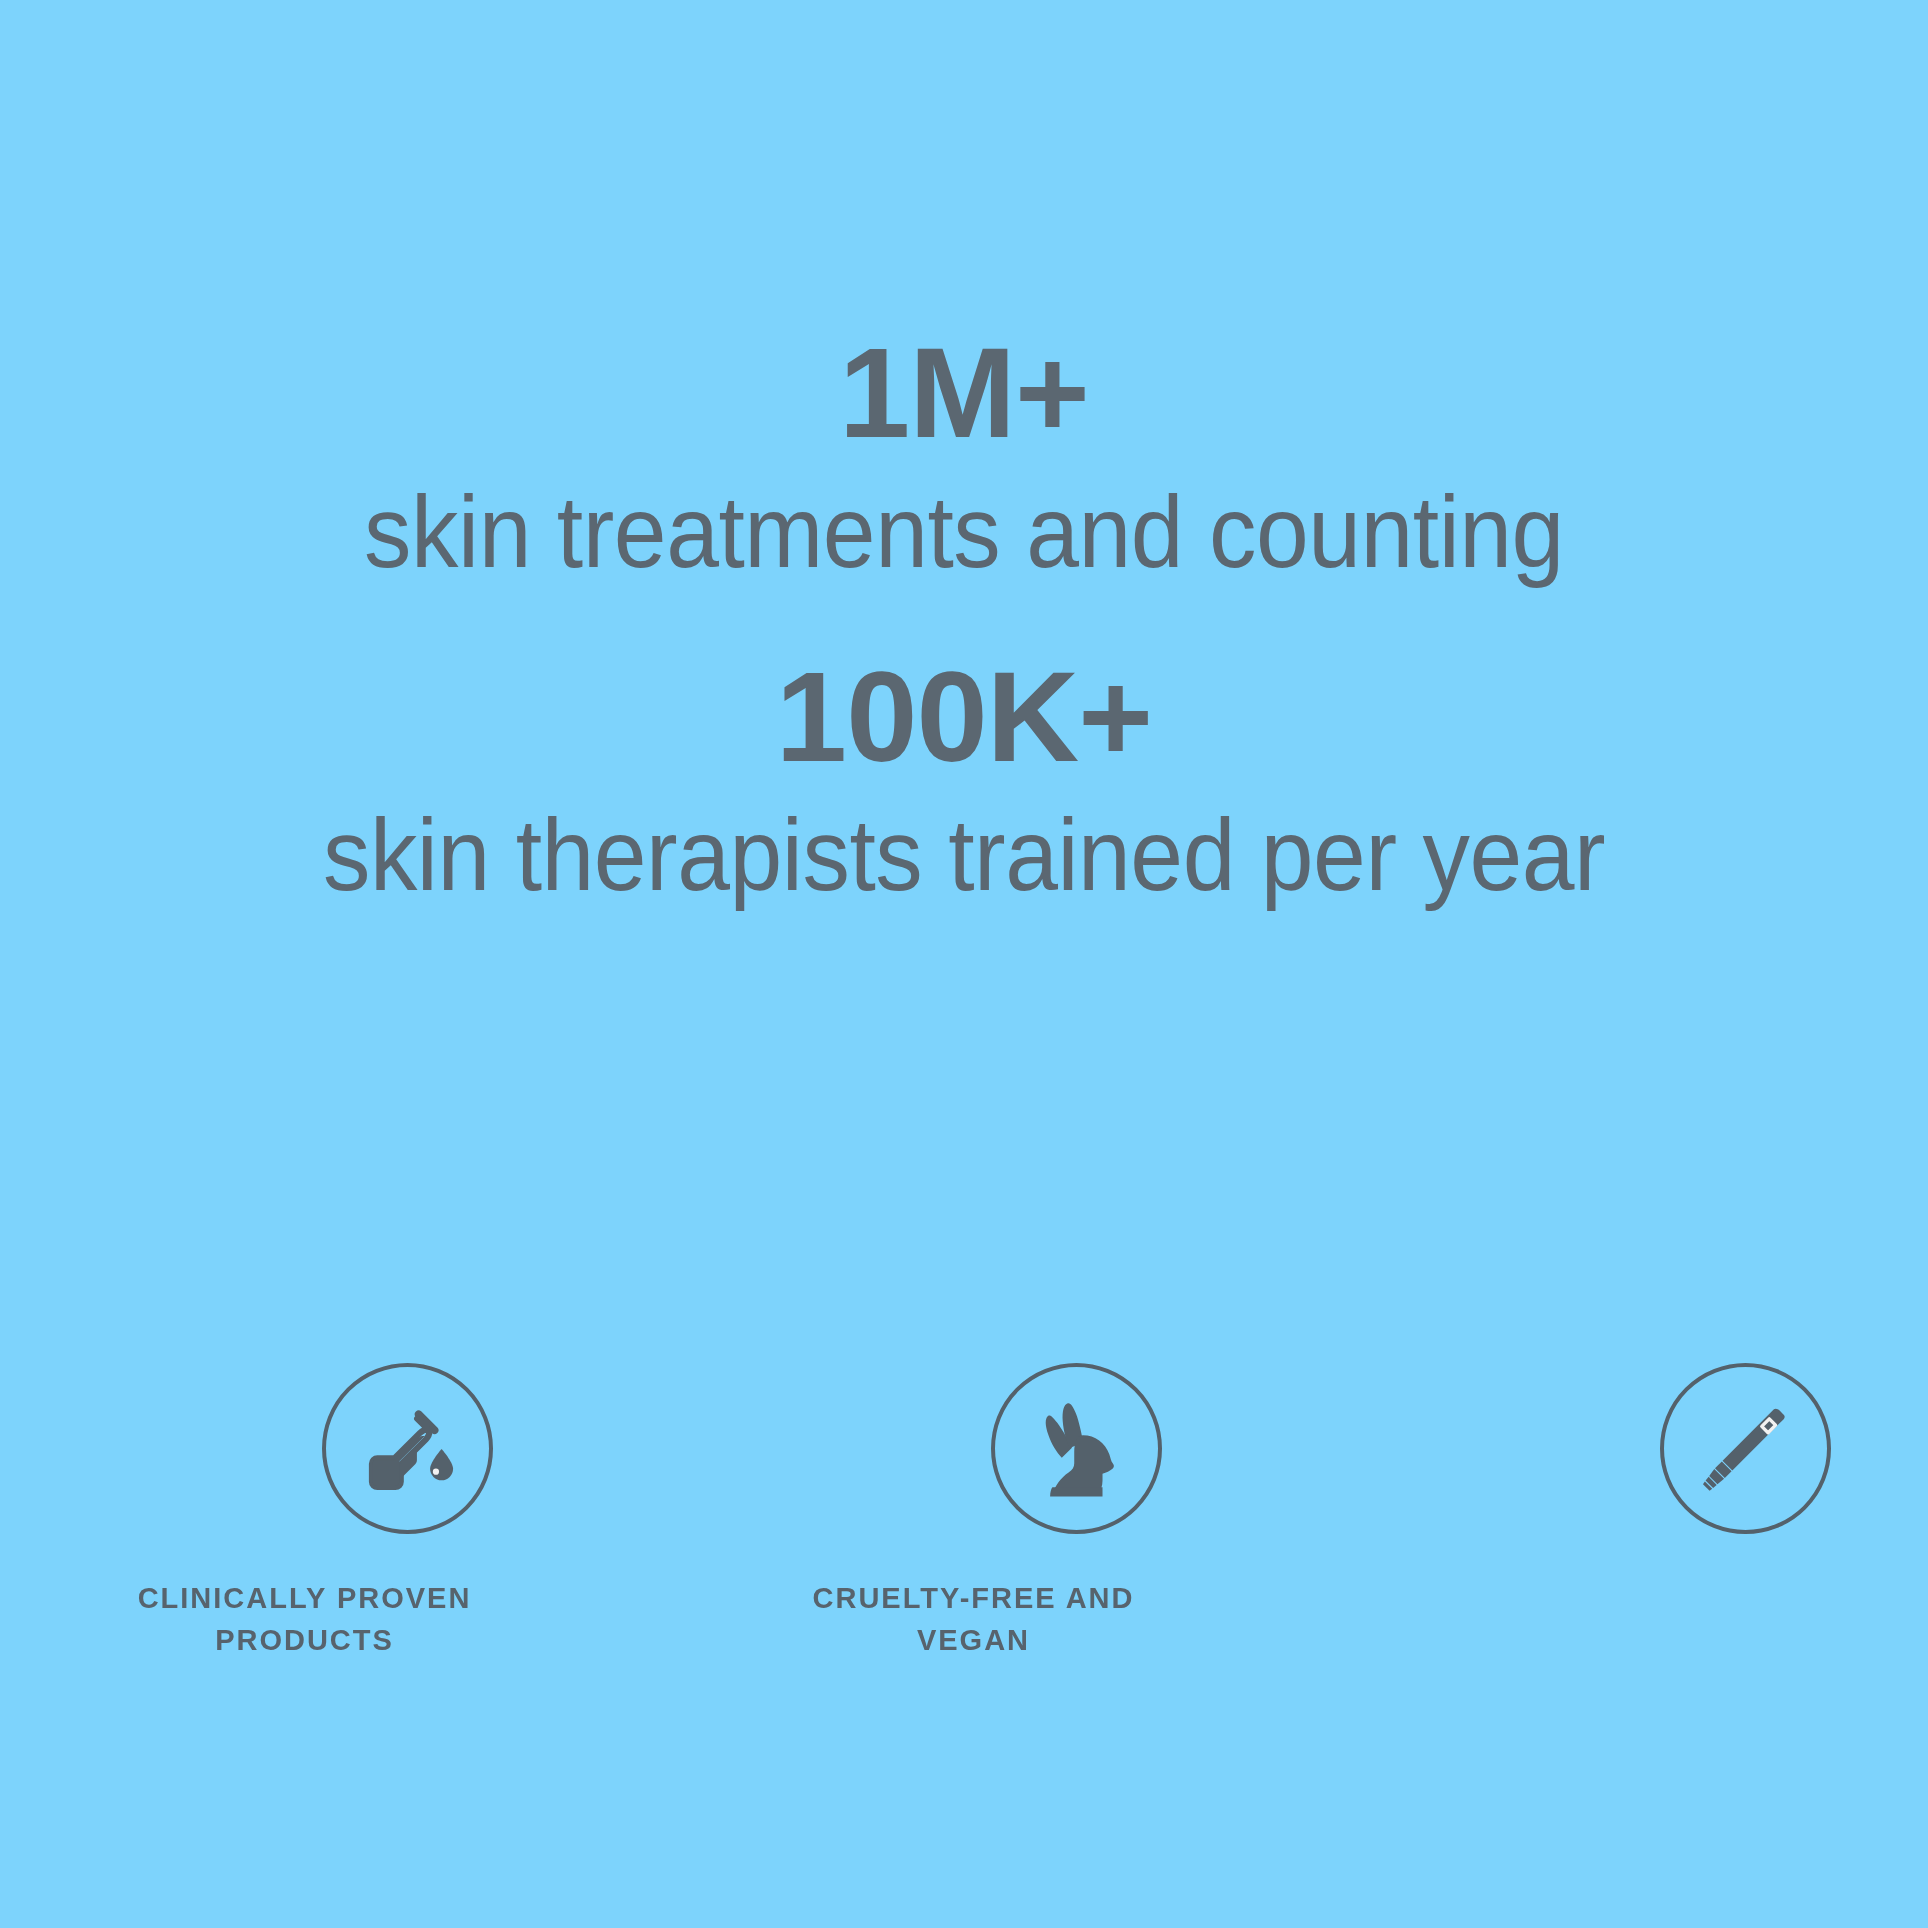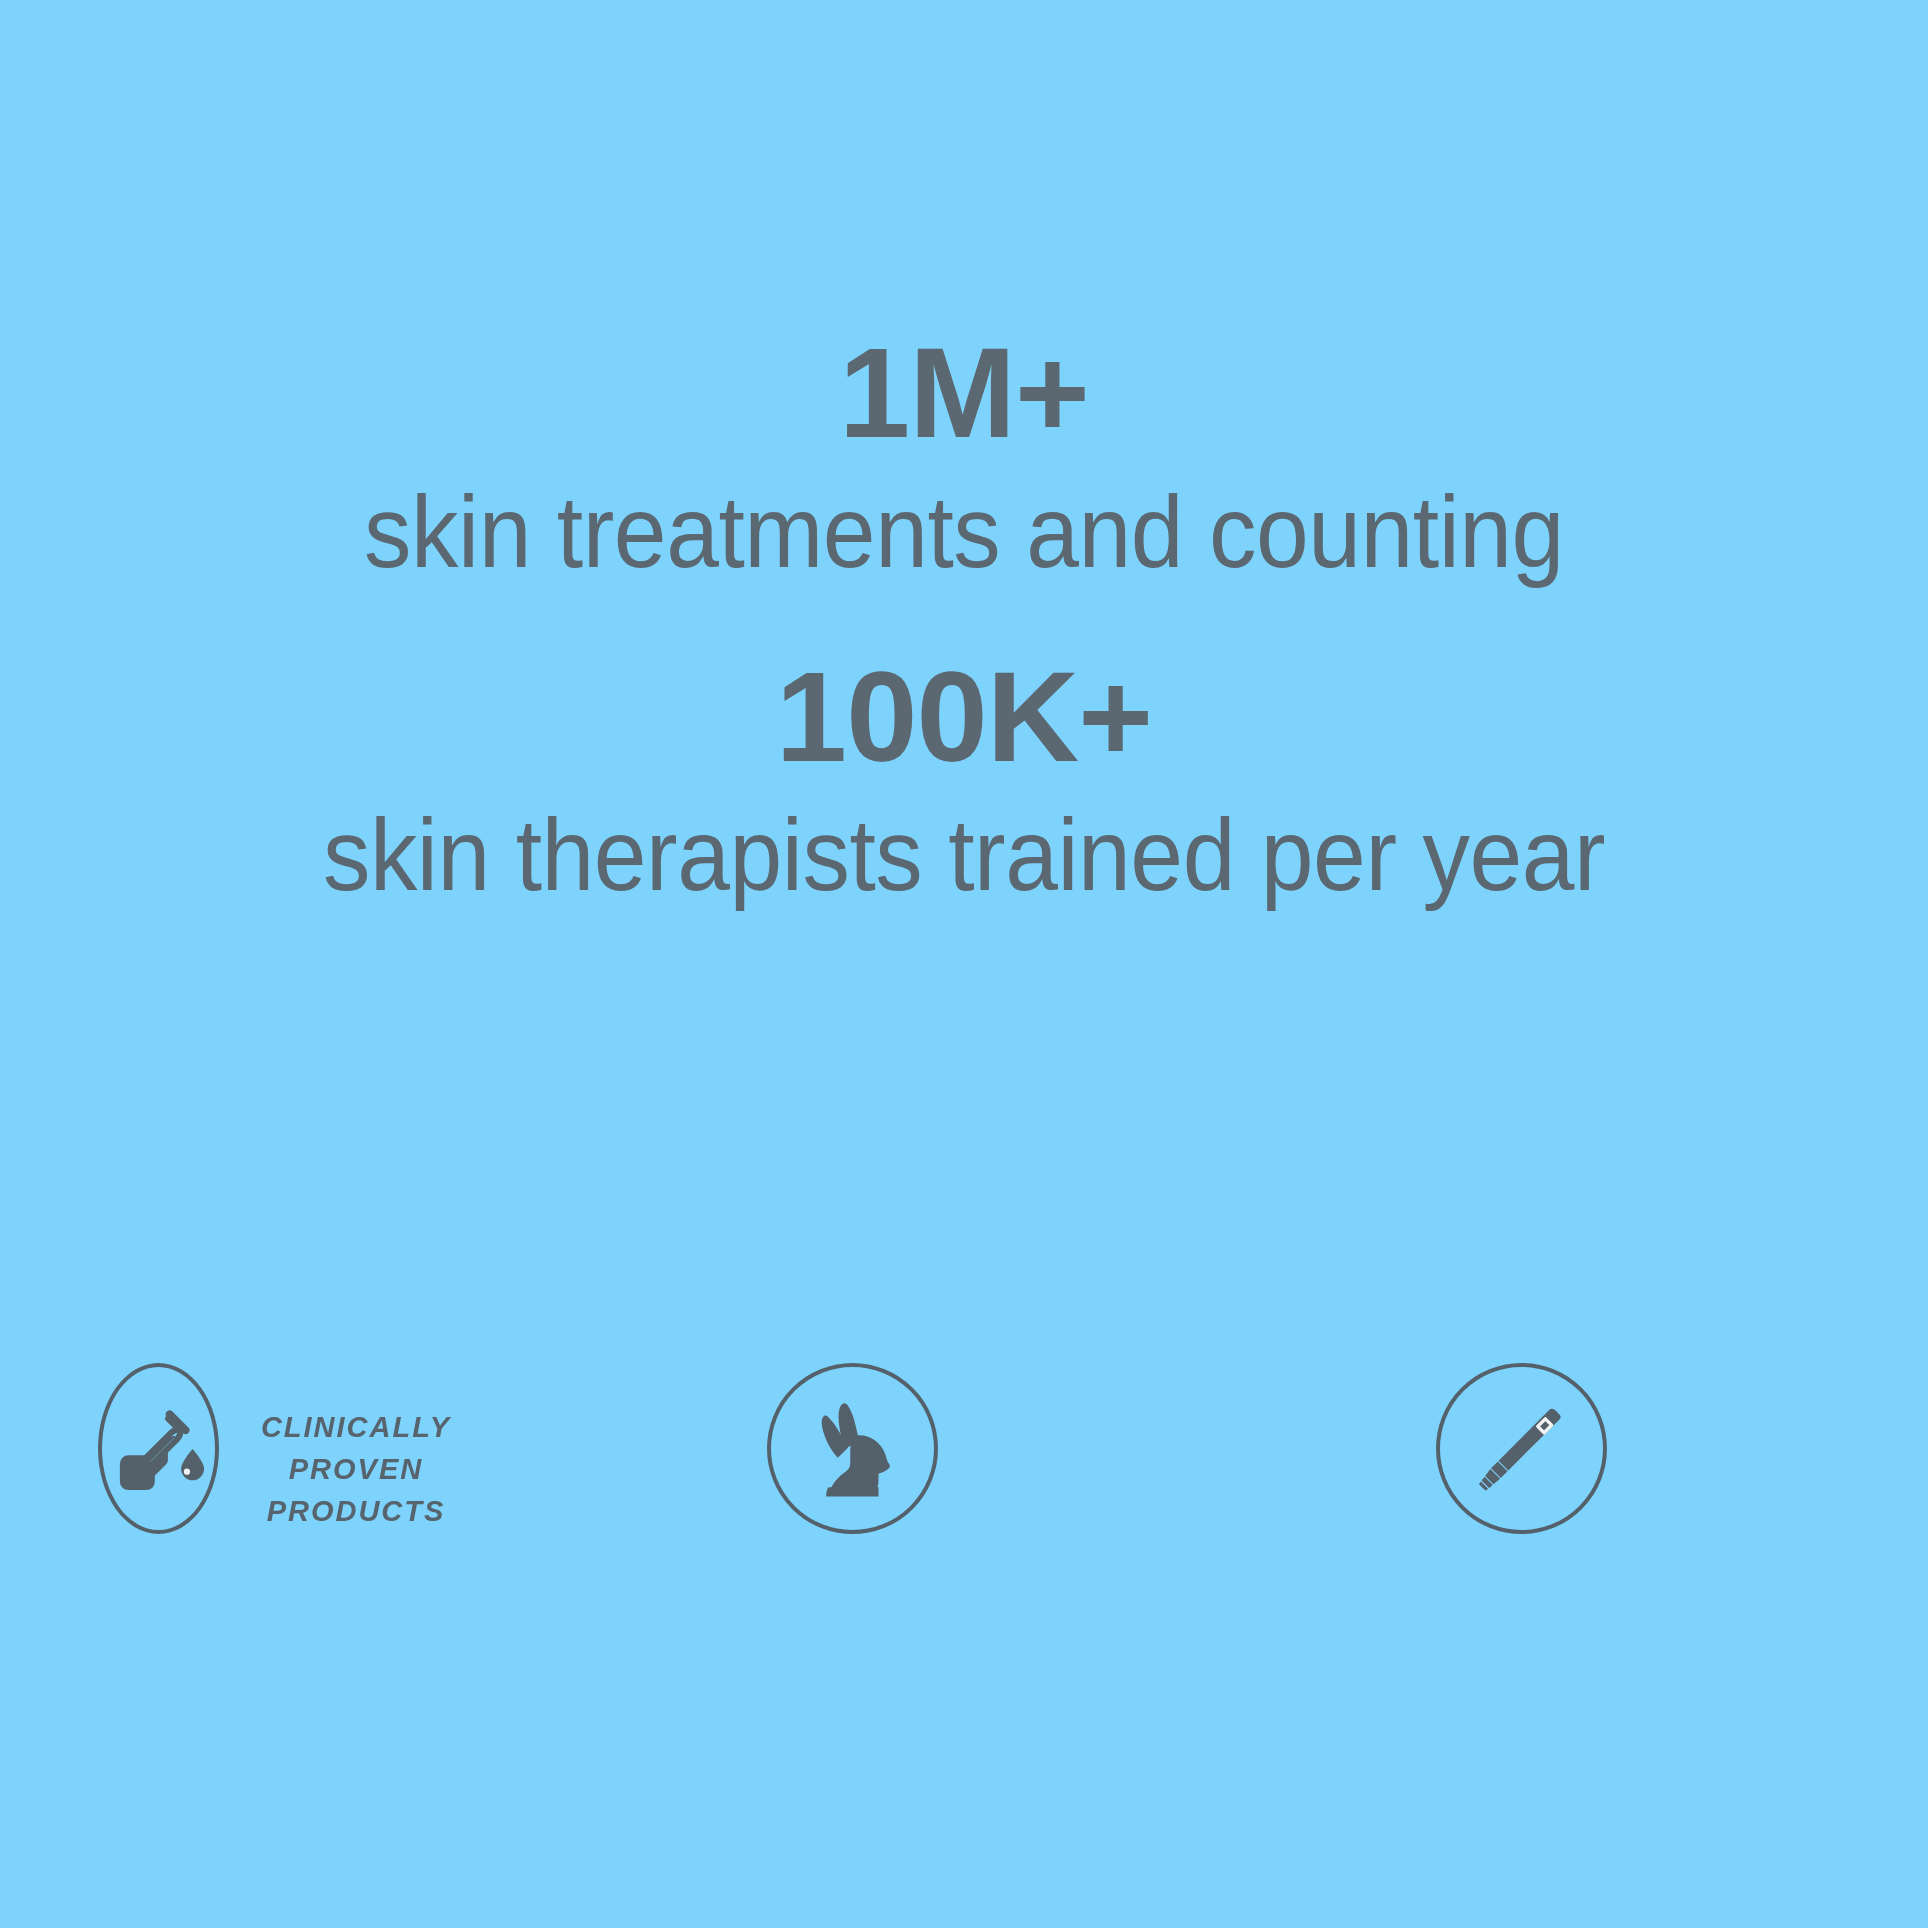--- a/index.html
+++ b/index.html
@@ -63,22 +63,22 @@
     left:98px;
     width:1733px;
     display:flex;
     justify-content:space-between;
     align-items:flex-start;
   }
 
   .badge {
     width:395px;
     display:flex;
-    align-items:flex-start;
-    font-style:italic;
+    flex-direction:column;
+    align-items:flex-end;
   }
 
   .badge-circle {
     width:171px;
     height:171px;
     border:4.7px solid #54616b;
     border-radius:50%;
     display:flex;
     align-items:center;
     justify-content:center;
@@ -179,20 +179,21 @@
                        C88.6 101.2 86.8 105.6 83.4 110.2 L35.4 110.2
                        C38.0 100.4 44.4 92.0 52.6 86.4 C56.6 83.6 58.6 81.0 58.6 76.6
                        L58.6 64.8 C58.6 54.8 61.4 47.0 68.0 47.0 Z"></path>
 
               <path d="M83.4 102.0 L88.6 102.0 L88.6 112.0 L33.0 112.0
                        C33.0 107.0 34.0 104.0 35.4 102.0 Z"></path>
             </g>
           </svg>
         </span>
       </div>
+      <div class="badge-caption">CRUELTY-FREE AND VEGAN</div>
     </div>
 
 
     <div class="badge">
       <div class="badge-circle">
         <span>
           <svg width="111" height="111" viewBox="0 0 118 118" fill="none">
             <g fill="#54616b">
 
               <path d="M95.2 18.6 L99.6 23.0 C101.0 24.4 101.0 26.2 99.6 27.8

